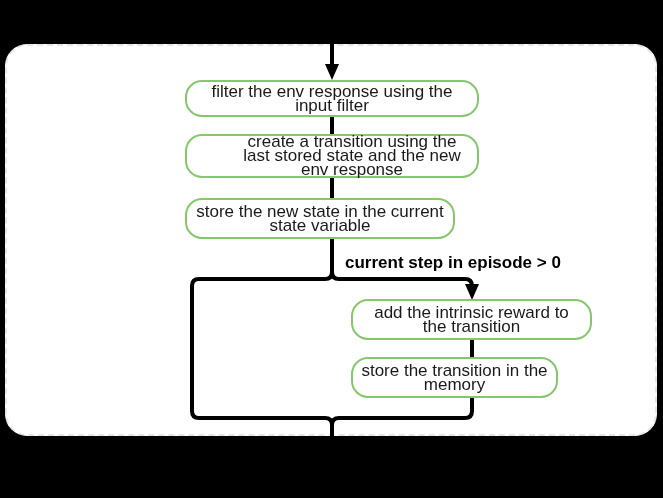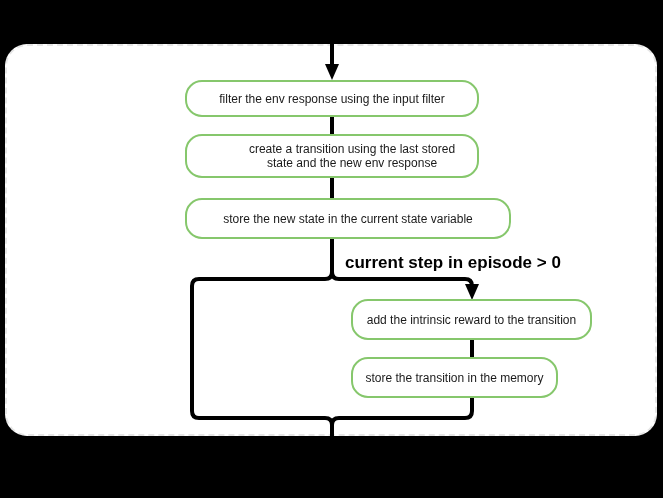--- a/index.html
+++ b/index.html
@@ -43,29 +43,29 @@
     position: absolute;
     box-sizing: border-box;
     background: #ffffff;
     border: 2.5px solid #86c76c;
     border-radius: 17px;
     display: flex;
     align-items: center;
     justify-content: center;
     text-align: center;
     color: #1a1a1a;
-    font-size: 12px;
+    font-size: 17px;
     line-height: 14px;
     padding: 2px 8px;
   }
   .node-label { display: block; }
 
   #node-filter       { left: 185px; top: 80px;  width: 294px; height: 37px; }
   #node-create       { left: 185px; top: 134px; width: 294px; height: 44px; padding-left: 48px; }
-  #node-store-state  { left: 185px; top: 198px; width: 326px; height: 41px; }
+  #node-store-state  { left: 185px; top: 198px; width: 270px; height: 41px; }
   #node-add-reward   { left: 351px; top: 299px; width: 241px; height: 41px; }
   #node-store-trans  { left: 351px; top: 357px; width: 207px; height: 41px; }
 
   
   .edge-label {
     position: absolute;
     left: 345px;
     top: 256px;
     font-size: 17px;
     font-weight: bold;

